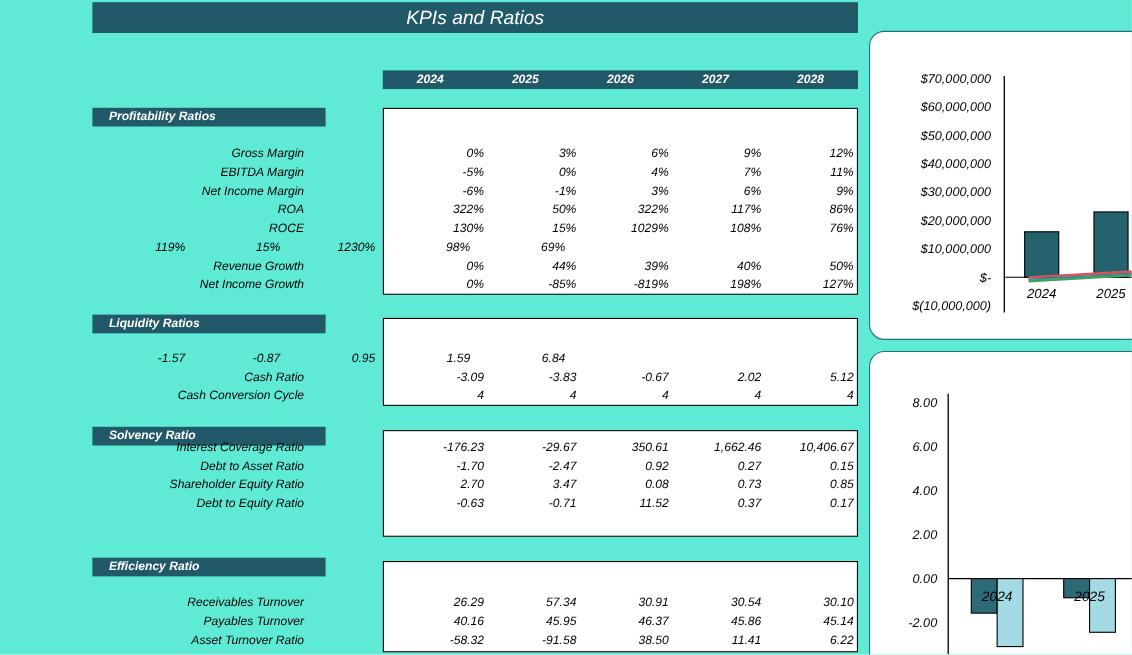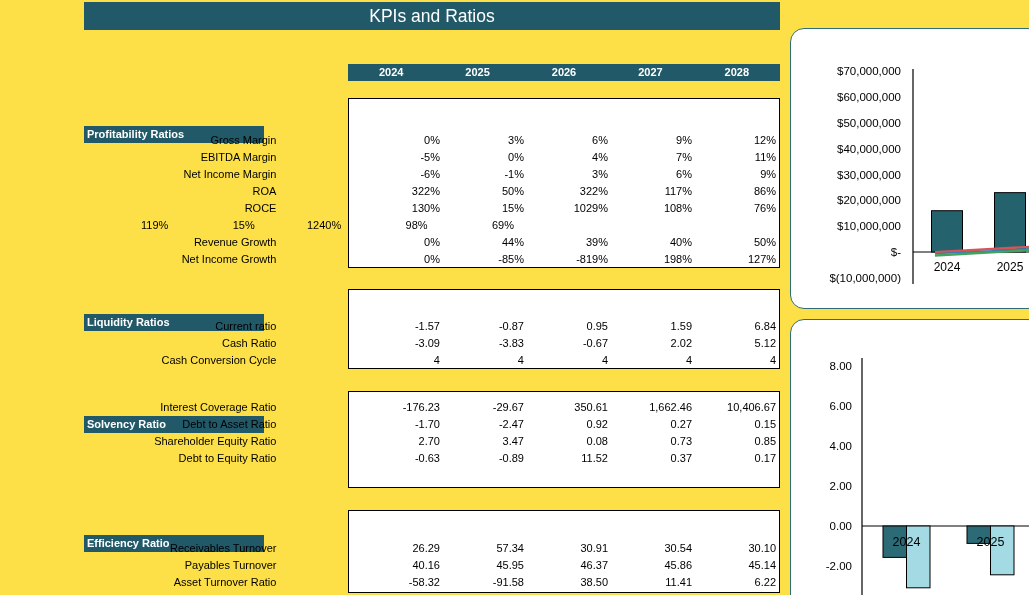--- a/index.html
+++ b/index.html
@@ -1,30 +1,30 @@
 <!DOCTYPE html>
 <html style="--teal: #215968;"><head>
 <meta charset="utf-8">
 <style>
   html,body{margin:0;padding:0;background:#fff;}
   body{width:1029px;height:595px;overflow:hidden;position:relative;
        font-family:"Liberation Sans","DejaVu Sans",sans-serif;color:#000;}
-  .canvas{position:absolute;inset:0;width:1029px;height:595px;overflow:hidden;background:#fde047;}
+  .canvas{position:absolute;inset:0;width:1029px;height:595px;overflow:hidden;background:#5eead4;font-style:italic;}
 
   .title-bar{position:absolute;left:84px;top:2px;width:696px;height:28px;
     background:var(--teal);color:#fff;font-size:17.5px;line-height:28px;text-align:center;}
 
   .year-header{position:absolute;left:348px;top:64px;width:432px;height:17px;
     background:var(--teal);display:flex;}
   .year-header .yh{flex:1 1 0;color:#fff;font-weight:bold;font-size:11px;line-height:17px;text-align:center;}
 
   .vbox{position:absolute;left:348px;width:432px;border:1px solid #000;background:#fff;box-sizing:border-box;}
 
-  .section-bar{position:absolute;left:84px;width:180px;height:17px;background:var(--teal);
-    color:#fff;font-weight:bold;font-size:11px;line-height:17px;padding-left:3px;box-sizing:border-box;margin-top:28px;}
+  .section-bar{position:absolute;left:84px;width:212px;height:17px;background:var(--teal);
+    color:#fff;font-weight:bold;font-size:11px;line-height:17px;padding-left:15px;box-sizing:border-box;}
 
   .rows{position:absolute;left:0;width:780px;}
   .row{display:flex;height:17px;font-size:11px;line-height:17px;}
   .row .lbl{width:262px;text-align:right;white-space:nowrap;margin-left:22px;}
   .row .gap{width:86px;}
   .row .cell{width:86.4px;text-align:right;padding-right:4px;box-sizing:border-box;white-space:nowrap;}
 
   .chart-card{position:absolute;left:790px;width:252px;background:#fff;
     border:1.5px solid #2C6F7B;border-radius:14px;box-sizing:border-box;}
   #card1{top:28px;height:281px;}
@@ -97,21 +97,21 @@
           <div class="cell">130%</div>
           <div class="cell">15%</div>
           <div class="cell">1029%</div>
           <div class="cell">108%</div>
           <div class="cell">76%</div>
         </div>
         <div class="row">
           <div class="gap"></div>
           <div class="cell">119%</div>
           <div class="cell">15%</div>
-          <div class="cell">1240%</div>
+          <div class="cell">1230%</div>
           <div class="cell">98%</div>
           <div class="cell">69%</div>
         </div>
         <div class="row">
           <div class="lbl">Revenue Growth</div>
           <div class="gap"></div>
           <div class="cell">0%</div>
           <div class="cell">44%</div>
           <div class="cell">39%</div>
           <div class="cell">40%</div>
@@ -123,21 +123,20 @@
           <div class="cell">0%</div>
           <div class="cell">-85%</div>
           <div class="cell">-819%</div>
           <div class="cell">198%</div>
           <div class="cell">127%</div>
         </div>
       </div>
       <div class="section-bar" style="top: 286px;">Liquidity Ratios</div>
       <div class="rows" style="top: 318px;">
         <div class="row">
-          <div class="lbl">Current ratio</div>
           <div class="gap"></div>
           <div class="cell">-1.57</div>
           <div class="cell">-0.87</div>
           <div class="cell">0.95</div>
           <div class="cell">1.59</div>
           <div class="cell">6.84</div>
         </div>
         <div class="row">
           <div class="lbl">Cash Ratio</div>
           <div class="gap"></div>
@@ -183,21 +182,21 @@
           <div class="cell">2.70</div>
           <div class="cell">3.47</div>
           <div class="cell">0.08</div>
           <div class="cell">0.73</div>
           <div class="cell">0.85</div>
         </div>
         <div class="row">
           <div class="lbl">Debt to Equity Ratio</div>
           <div class="gap"></div>
           <div class="cell">-0.63</div>
-          <div class="cell">-0.89</div>
+          <div class="cell">-0.71</div>
           <div class="cell">11.52</div>
           <div class="cell">0.37</div>
           <div class="cell">0.17</div>
         </div>
       </div>
       <div class="section-bar" style="top: 507px;">Efficiency Ratio</div>
       <div class="rows" style="top: 540px;">
         <div class="row">
           <div class="lbl">Receivables Turnover</div>
           <div class="gap"></div>

